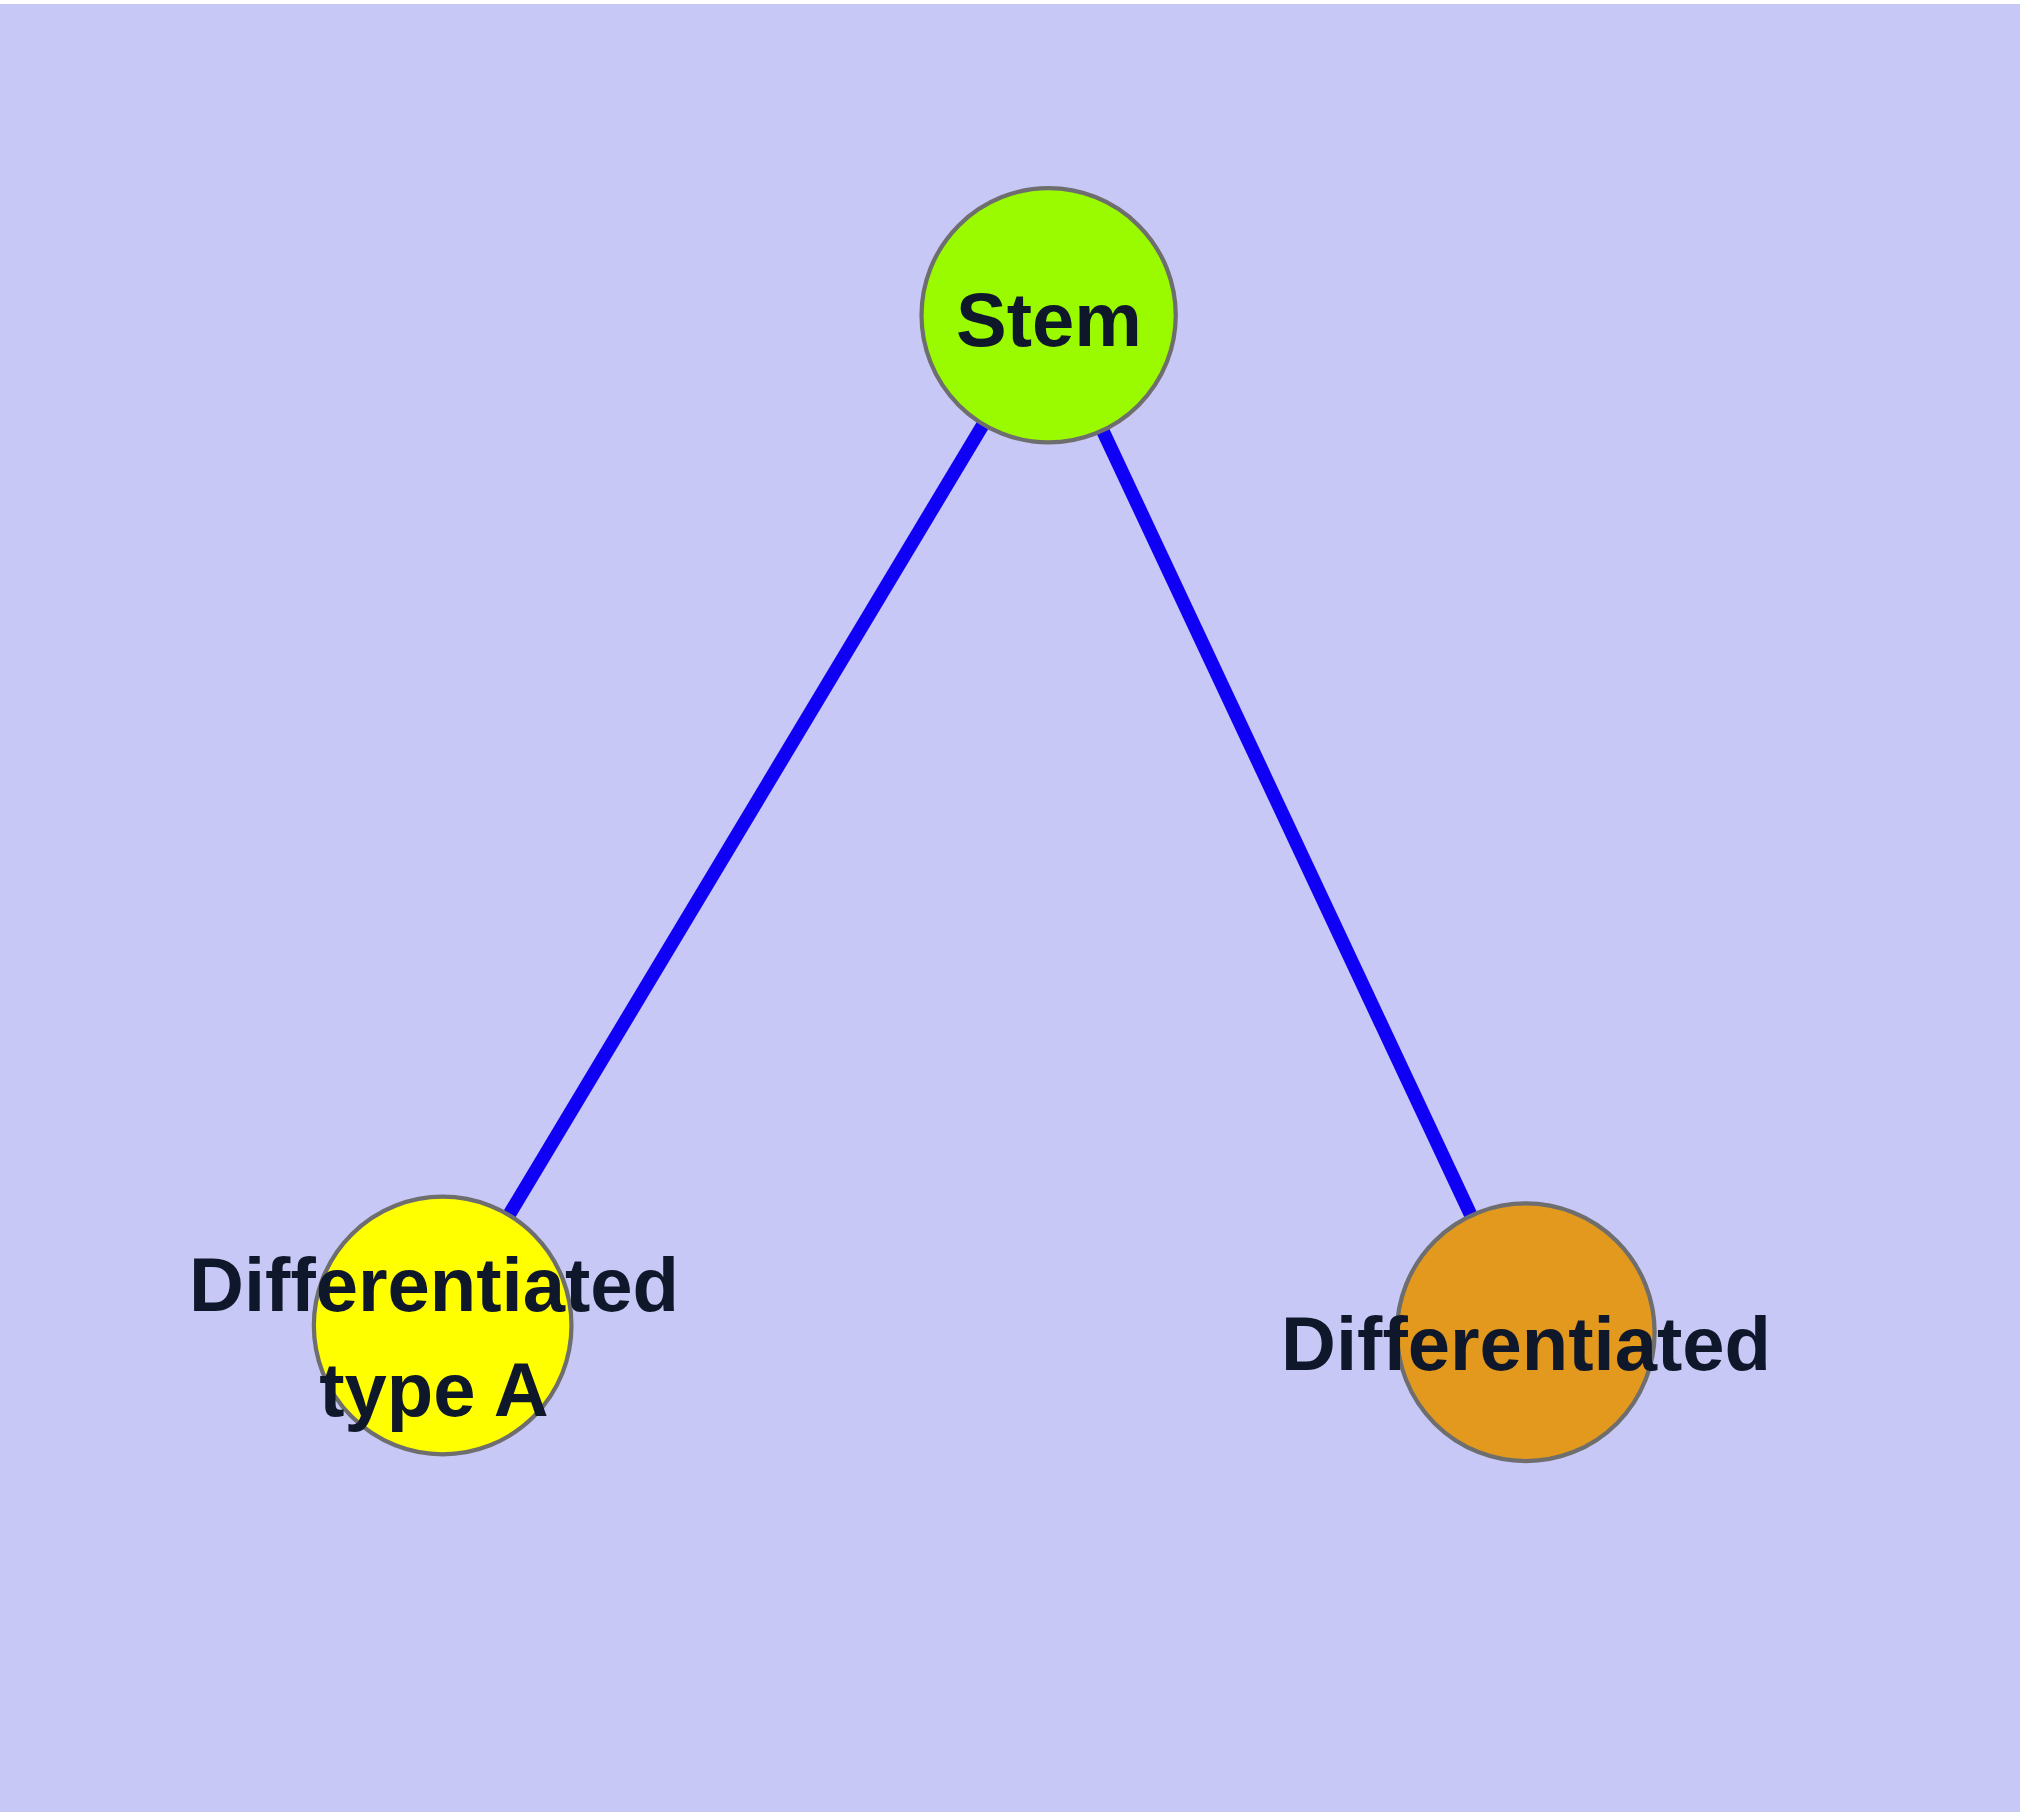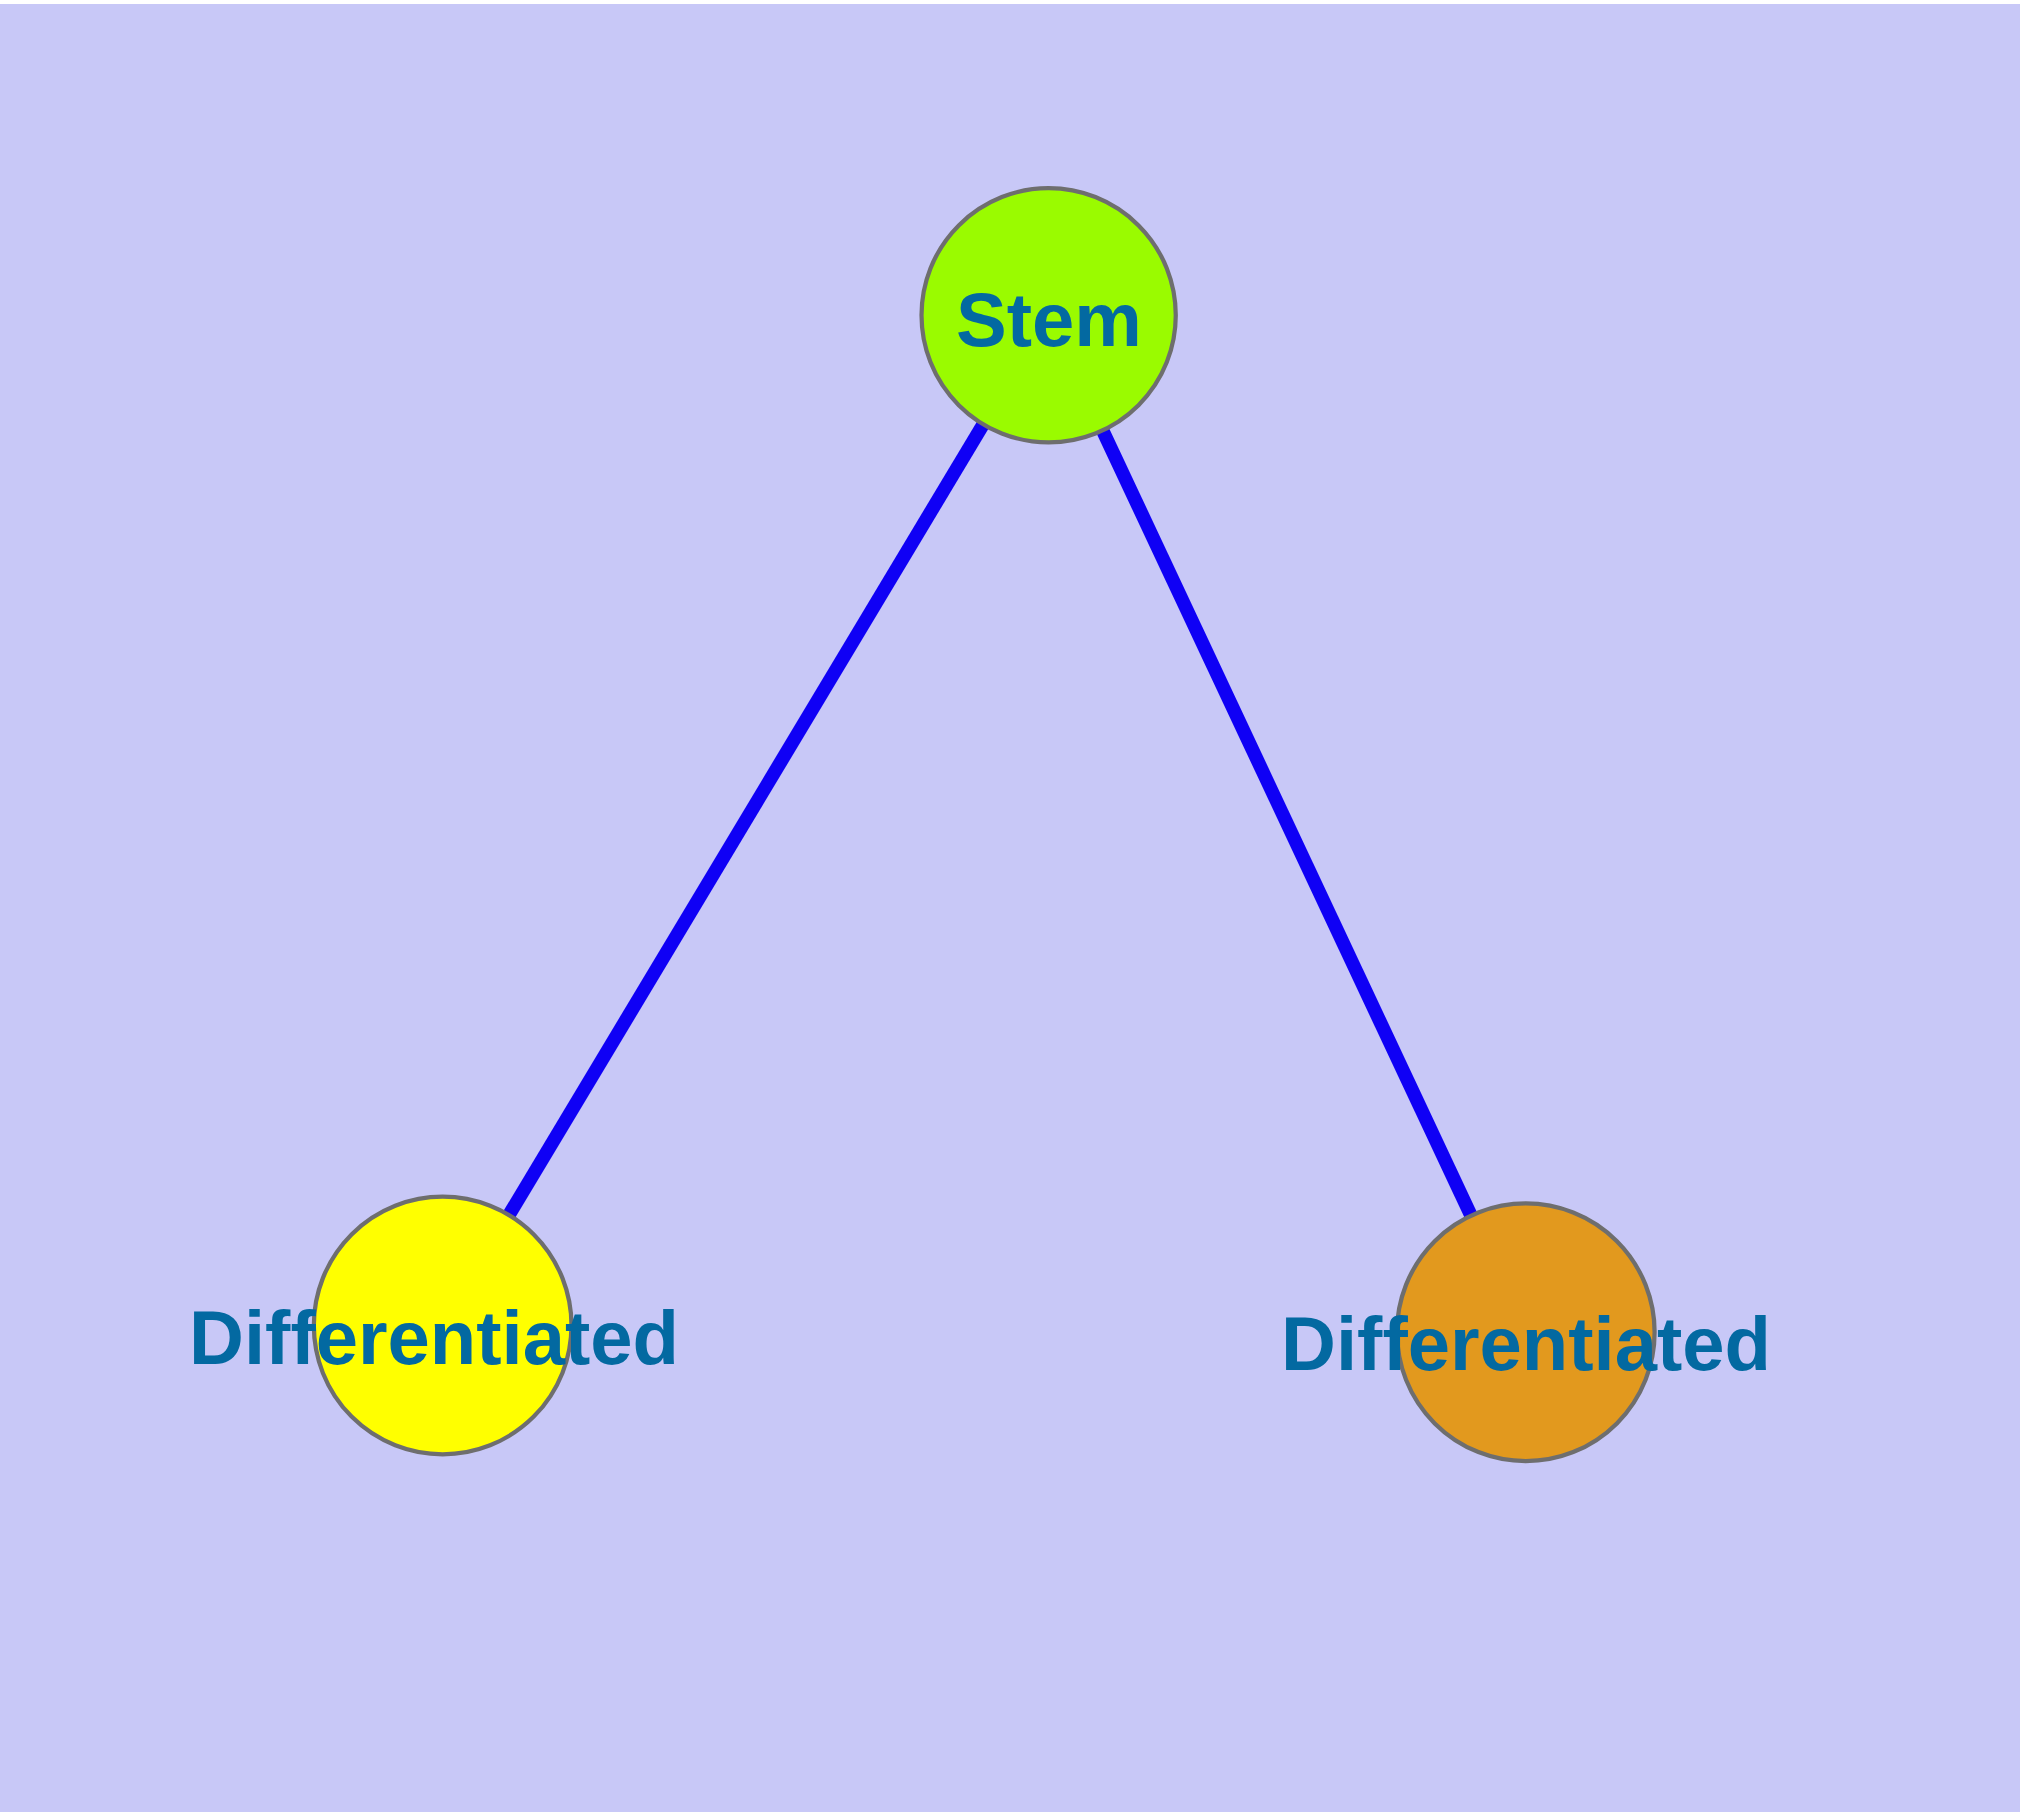--- a/index.html
+++ b/index.html
@@ -35,21 +35,21 @@
   circle.node {
     stroke-width: 5;
   }
   .node-label {
     position: absolute;
     transform: translate(-50%, -50%);
     text-align: center;
     font-weight: bold;
     font-size: 76px;
     line-height: 105px;
-    color: #0369a1;
+    color: #0f172a;
     white-space: nowrap;
   }
   .node-label span {
     display: block;
   }
 </style>
 </head>
 <body>
 
 <div class="screen">
@@ -65,20 +65,21 @@
     <circle class="node" cx="522" cy="1564" r="152" fill="#ffff00" stroke="#6e6e6e"></circle>
     <circle class="node" cx="1800" cy="1572" r="152" fill="#e2991e" stroke="#6e6e6e"></circle>
   </svg>
 
   <div class="node-label" style="left:1049px; top:319px;">
     <span>Stem</span>
   </div>
 
   <div class="node-label" style="left:434px; top:1337px;">
     <span>Differentiated</span>
+    <span>type A</span>
   </div>
 
   <div class="node-label" style="left:1526px; top:1343px;">
     <span>Differentiated</span>
   </div>
 
 </div>
 
 
 </body></html>

